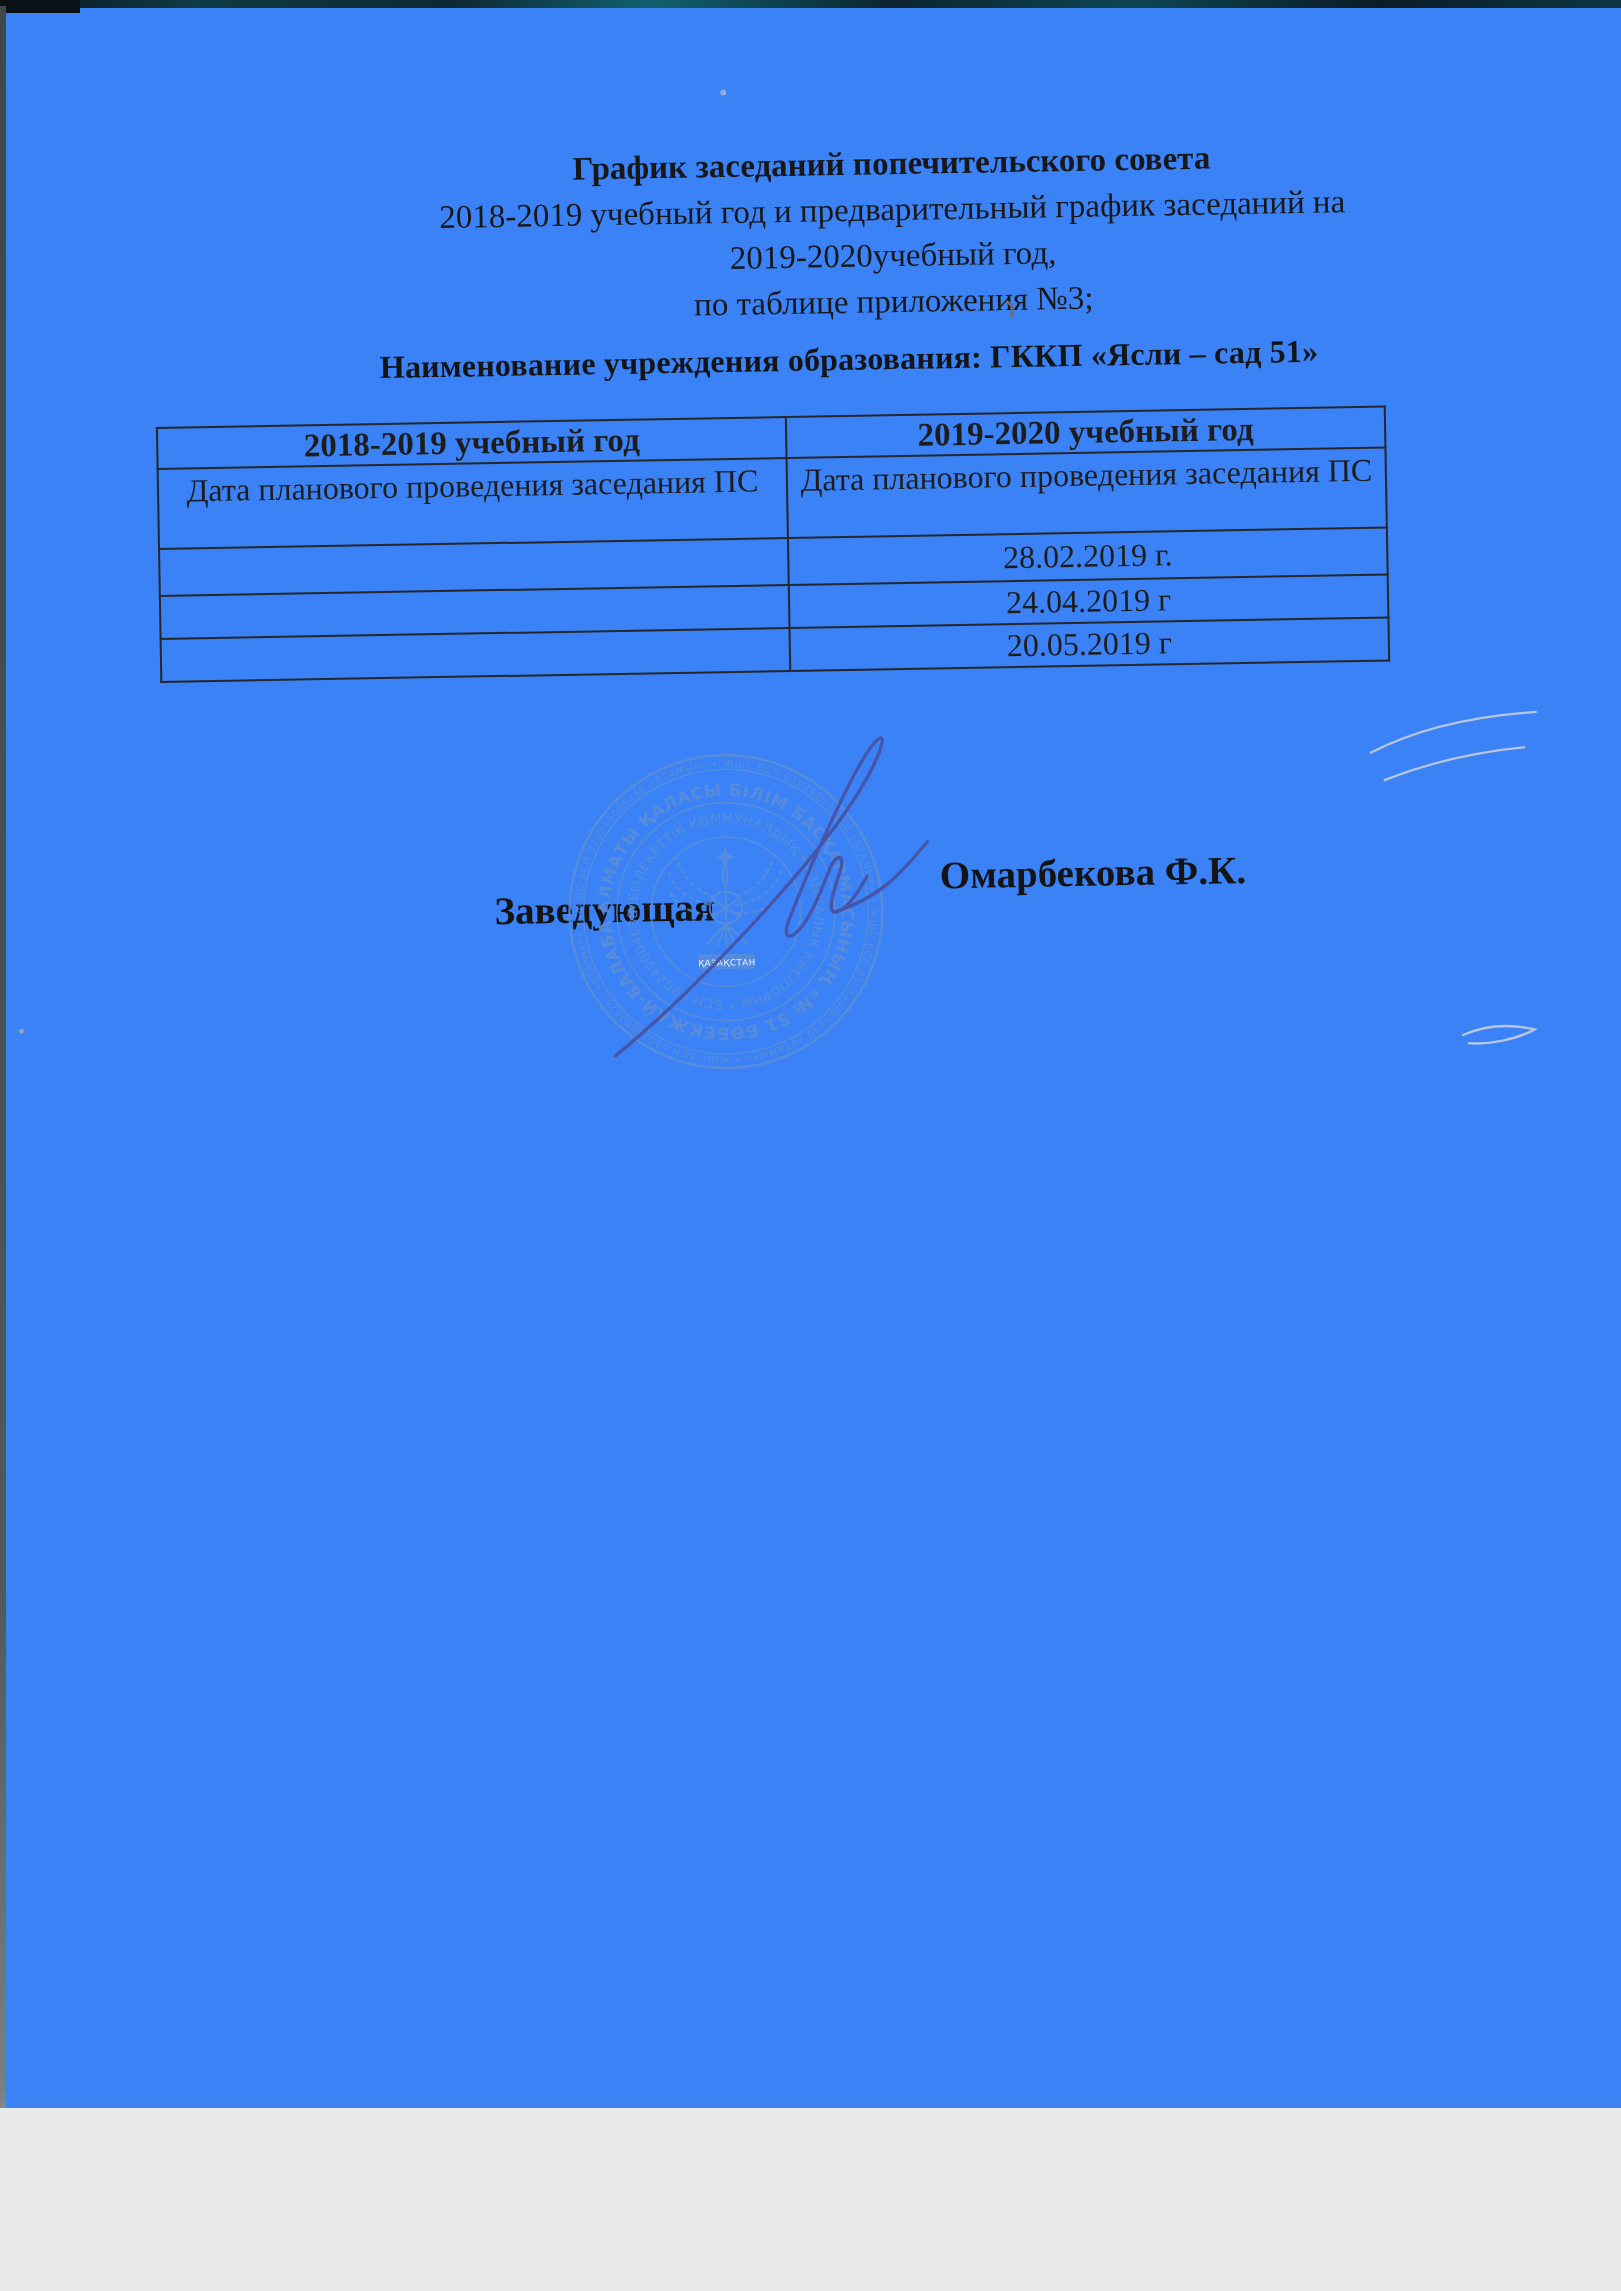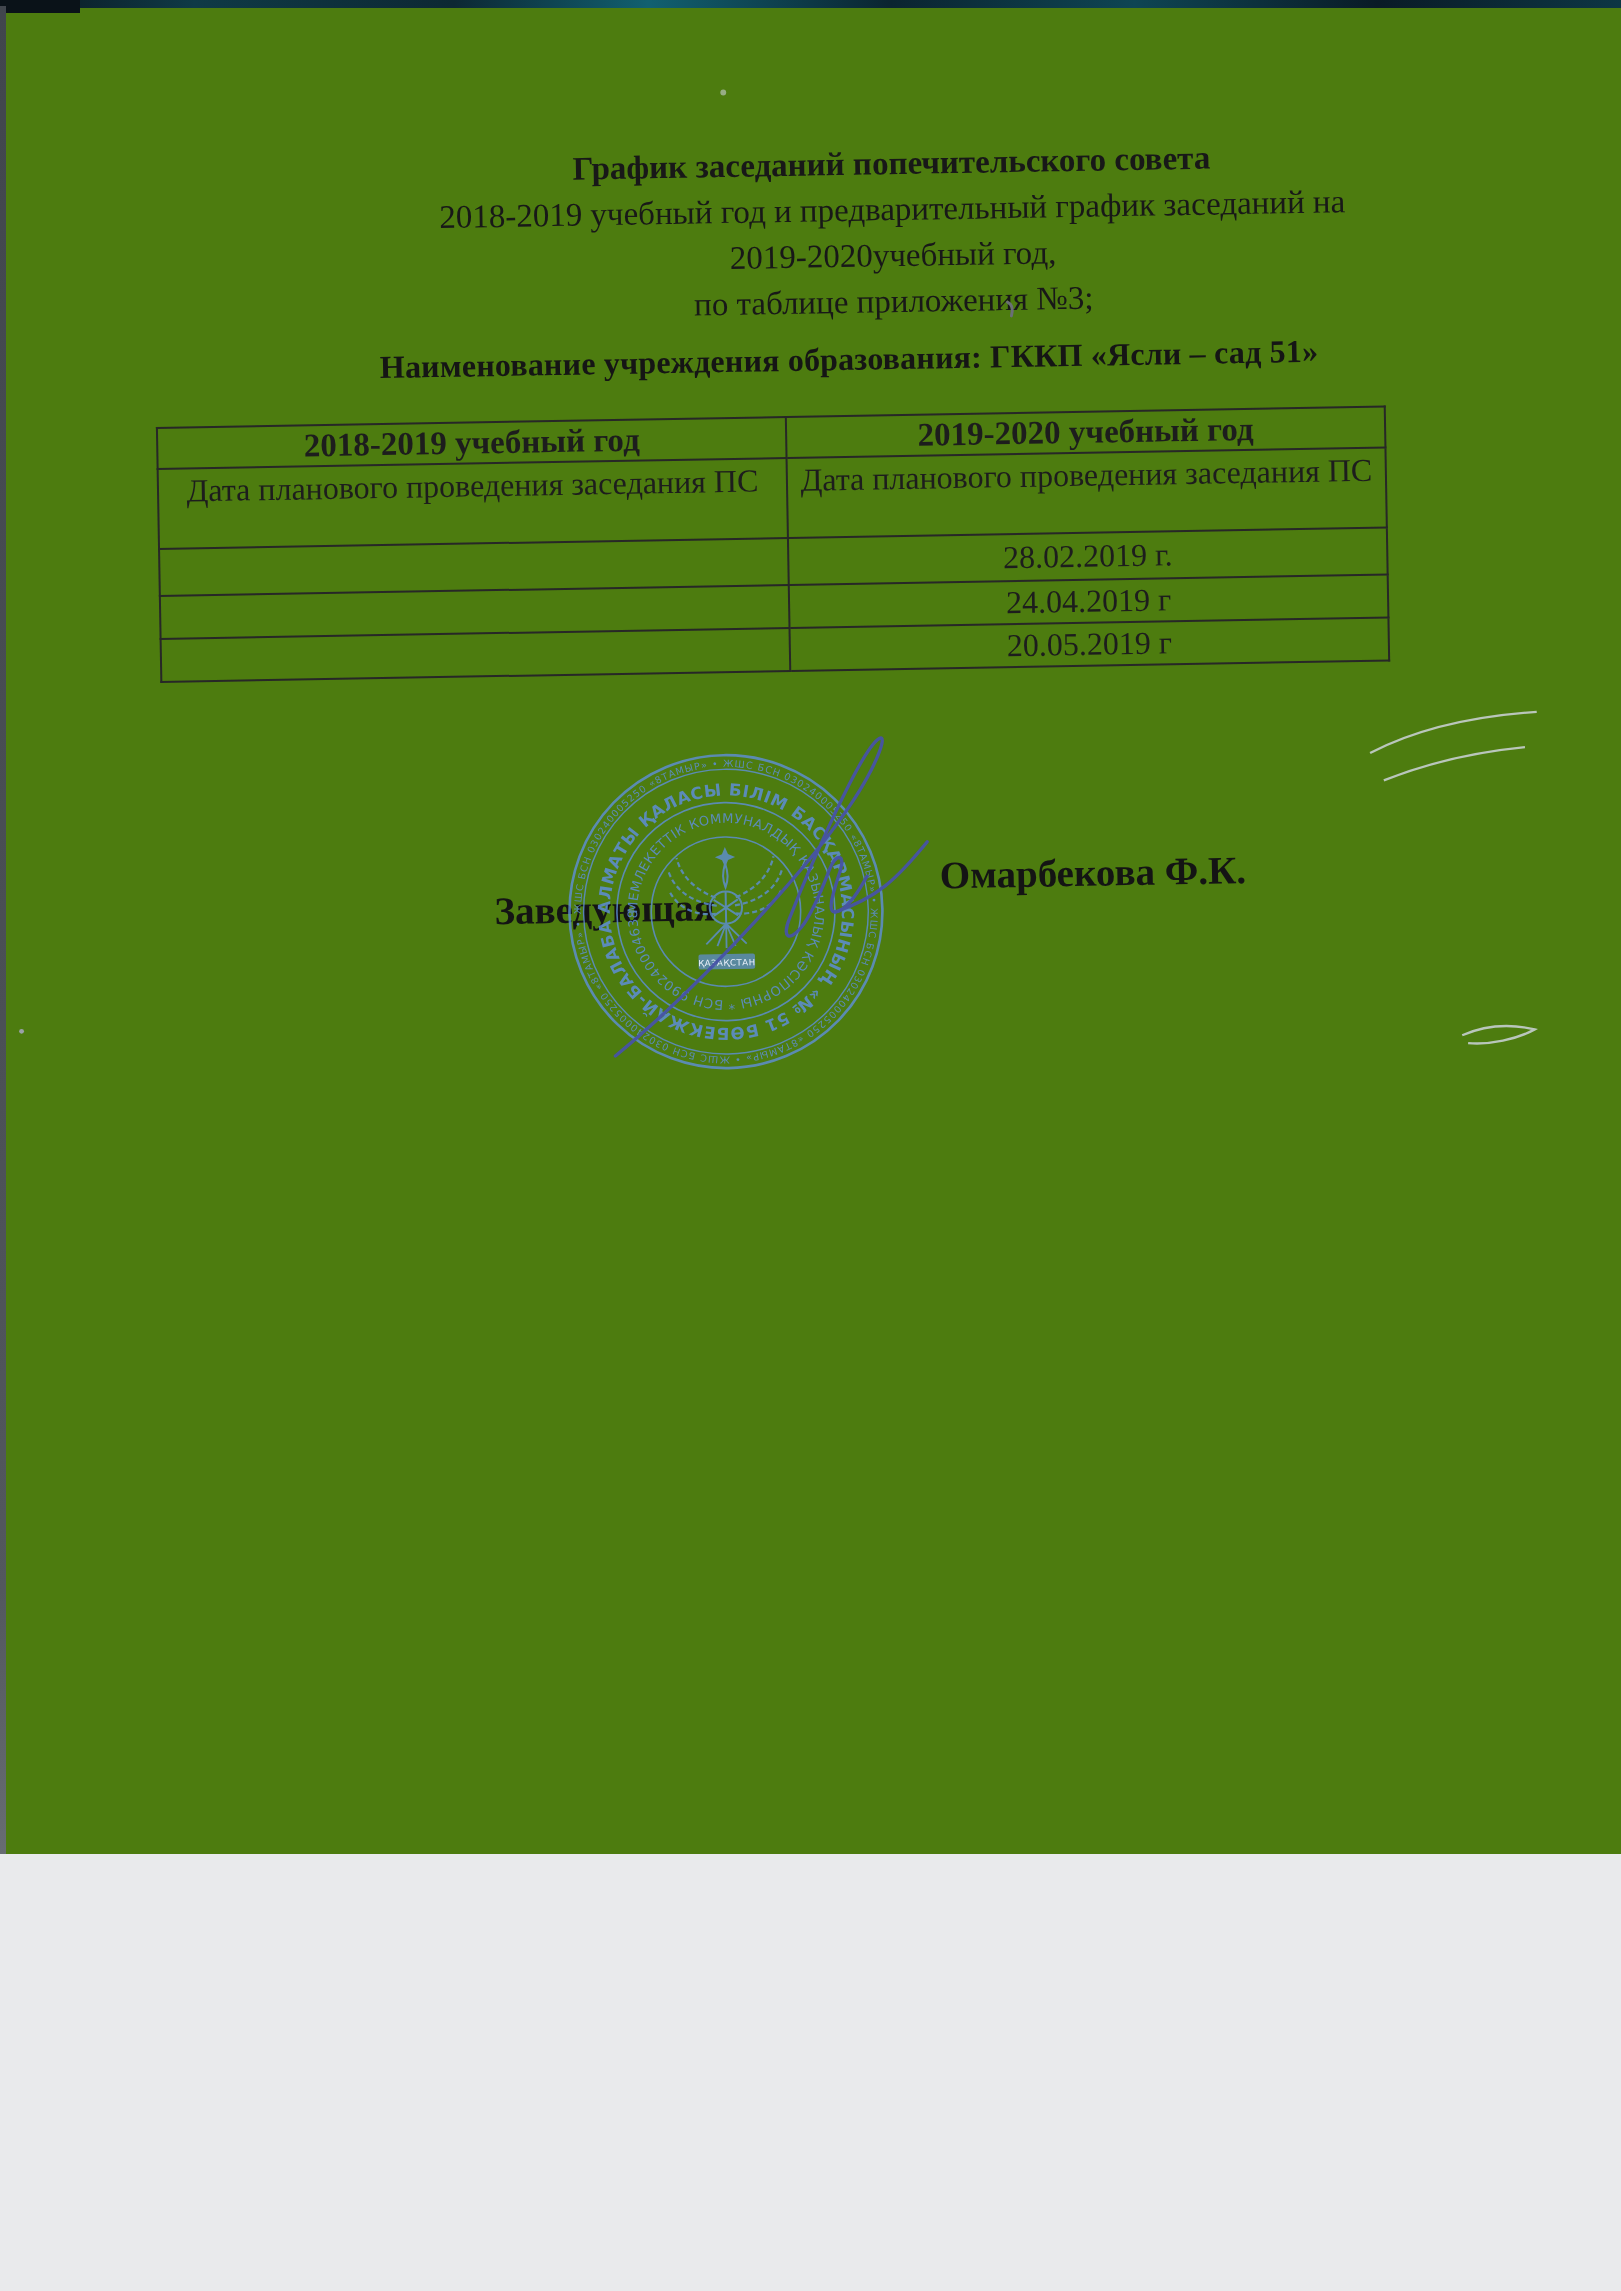--- a/index.html
+++ b/index.html
@@ -1,19 +1,19 @@
 <!DOCTYPE html>
 <html><head>
 <meta charset="utf-8">
 <style>
   html,body{margin:0;padding:0;background:#e9eaec;}
   #page{
     position:relative;
-    width:1621px;height:1854px;
-    background:#4d7c0f;
+    width:1621px;height:2108px;
+    background:#3b82f6;
     overflow:hidden;
     font-family:"Liberation Serif","DejaVu Serif",serif;
     color:#1b1b1b;
   }
   
   .top-bar{
     position:absolute;left:0;top:0;width:1621px;height:7.8px;
     background:linear-gradient(90deg,#0a141d 0%,#0f3a46 12%,#0d2833 28%,#116070 40%,#0b2430 55%,#0e4553 70%,#0a1b26 85%,#0d3644 100%);
   }
   .top-bar-left{position:absolute;left:0;top:0;width:80px;height:12.7px;background:#0a1218;}

